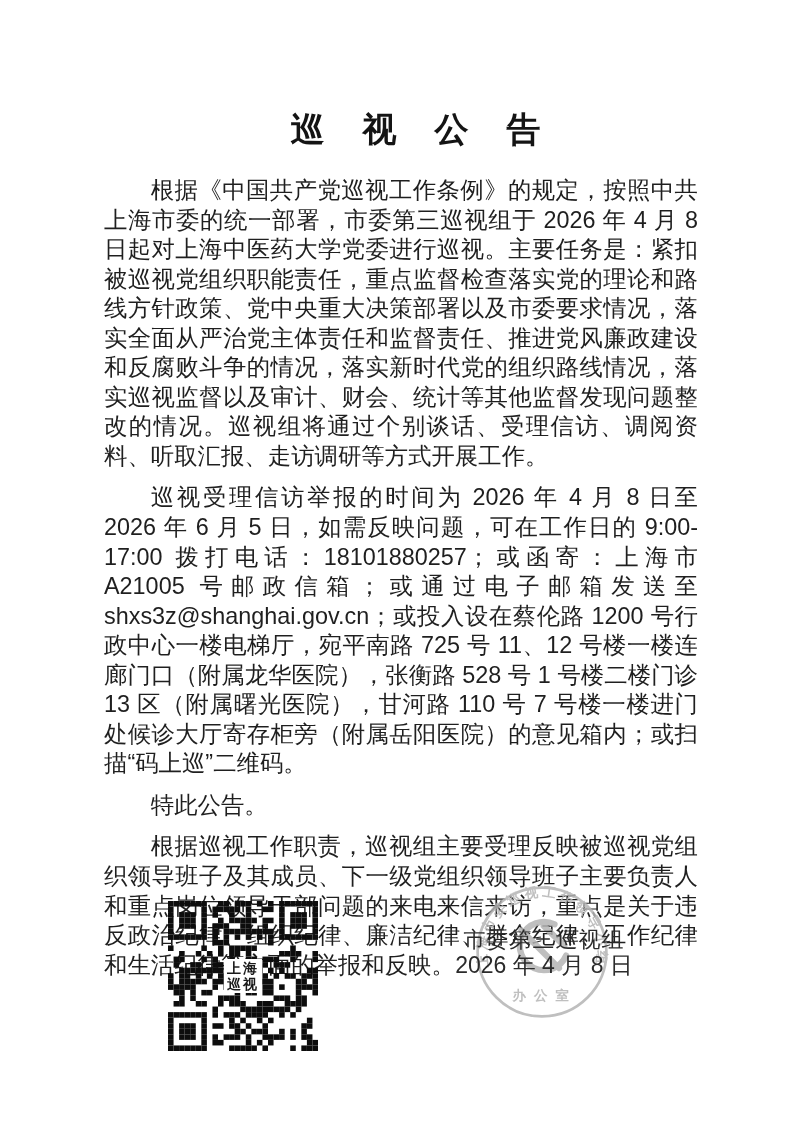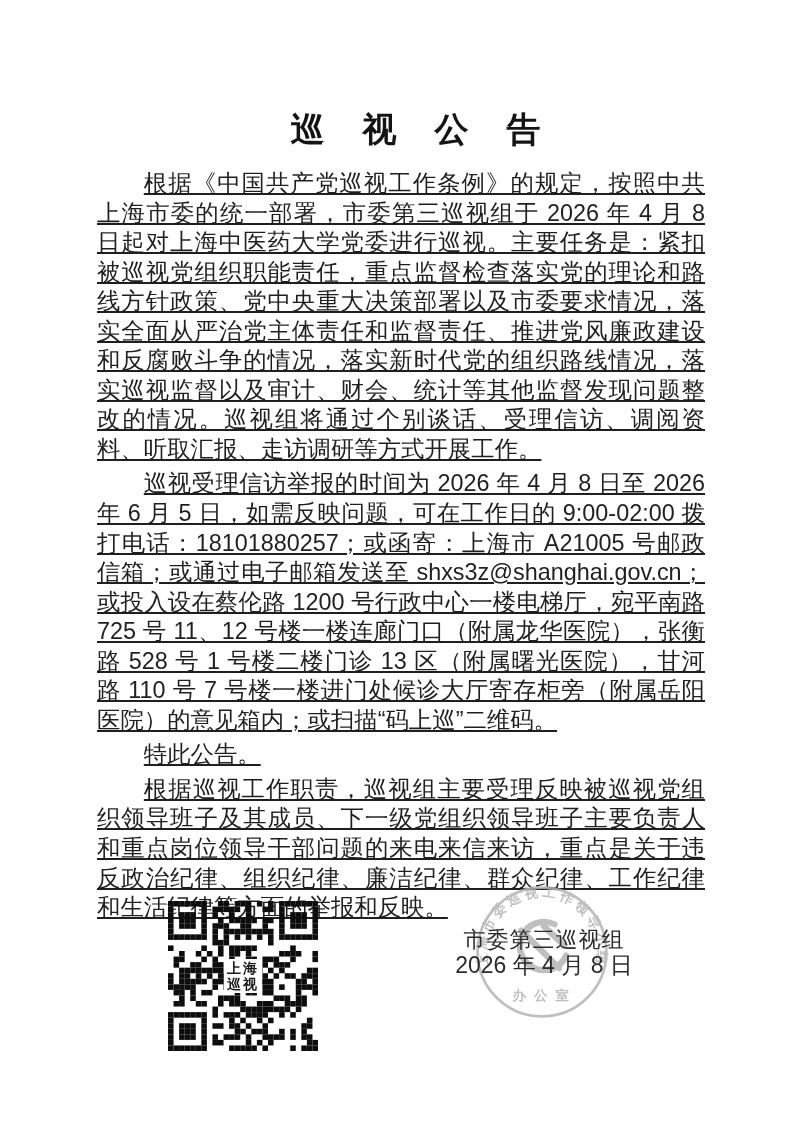--- a/index.html
+++ b/index.html
@@ -25,21 +25,21 @@
   }
   .body{
     position:absolute;
     top:164px;left:92px;width:618px;
     font-size:23.4px;
     line-height:29.55px;
     text-align:justify;
     text-justify:inter-ideograph;
     color:var(--ink,#1f1f1f);
   }
-  .body p{margin:5px;text-indent:2em;text-decoration:underline;}
+  .body p{margin:12px;text-indent:2em;}
   .qr{
     position:absolute;
     left:168px;top:901px;
     width:150px;height:150px;
   }
   .qr svg{display:block;width:150px;height:150px;fill:var(--qr_black,#0d0d0d);}
   .qr-label{
     position:absolute;
     left:50%;top:50%;
     transform:translate(-50%,-50%);
@@ -77,21 +77,21 @@
 </style>
 </head>
 <body>
 
 <div class="page">
 
   <h1 class="title">巡　视　公　告</h1>
 
   <div class="body">
     <p>根据《中国共产党巡视工作条例》的规定，按照中共上海市委的统一部署，市委第三巡视组于 2026 年 4 月 8 日起对上海中医药大学党委进行巡视。主要任务是：紧扣被巡视党组织职能责任，重点监督检查落实党的理论和路线方针政策、党中央重大决策部署以及市委要求情况，落实全面从严治党主体责任和监督责任、推进党风廉政建设和反腐败斗争的情况，落实新时代党的组织路线情况，落实巡视监督以及审计、财会、统计等其他监督发现问题整改的情况。巡视组将通过个别谈话、受理信访、调阅资料、听取汇报、走访调研等方式开展工作。</p>
-    <p>巡视受理信访举报的时间为 2026 年 4 月 8 日至 2026 年 6 月 5 日，如需反映问题，可在工作日的 9:00-02:00 拨打电话：18101880257；或函寄：上海市 A21005 号邮政信箱；或通过电子邮箱发送至 shxs3z@shanghai.gov.cn；或投入设在蔡伦路 1200 号行政中心一楼电梯厅，宛平南路 725 号 11、12 号楼一楼连廊门口（附属龙华医院），张衡路 528 号 1 号楼二楼门诊 13 区（附属曙光医院），甘河路 110 号 7 号楼一楼进门处候诊大厅寄存柜旁（附属岳阳医院）的意见箱内；或扫描“码上巡”二维码。</p>
+    <p>巡视受理信访举报的时间为 2026 年 4 月 8 日至 2026 年 6 月 5 日，如需反映问题，可在工作日的 9:00-17:00 拨打电话：18101880257；或函寄：上海市 A21005 号邮政信箱；或通过电子邮箱发送至 shxs3z@shanghai.gov.cn；或投入设在蔡伦路 1200 号行政中心一楼电梯厅，宛平南路 725 号 11、12 号楼一楼连廊门口（附属龙华医院），张衡路 528 号 1 号楼二楼门诊 13 区（附属曙光医院），甘河路 110 号 7 号楼一楼进门处候诊大厅寄存柜旁（附属岳阳医院）的意见箱内；或扫描“码上巡”二维码。</p>
     <p>特此公告。</p>
     <p>根据巡视工作职责，巡视组主要受理反映被巡视党组织领导班子及其成员、下一级党组织领导班子主要负责人和重点岗位领导干部问题的来电来信来访，重点是关于违反政治纪律、组织纪律、廉洁纪律、群众纪律、工作纪律和生活纪律等方面的举报和反映。</p>
   </div>
 
   <div class="qr">
     <svg id="qr-svg" viewBox="0 0 150 150">
         <rect x="0.00" y="0.00" width="5.56" height="5.56"></rect>
         <rect x="5.56" y="0.00" width="5.56" height="5.56"></rect>
         <rect x="11.11" y="0.00" width="5.56" height="5.56"></rect>
         <rect x="16.67" y="0.00" width="5.56" height="5.56"></rect>

